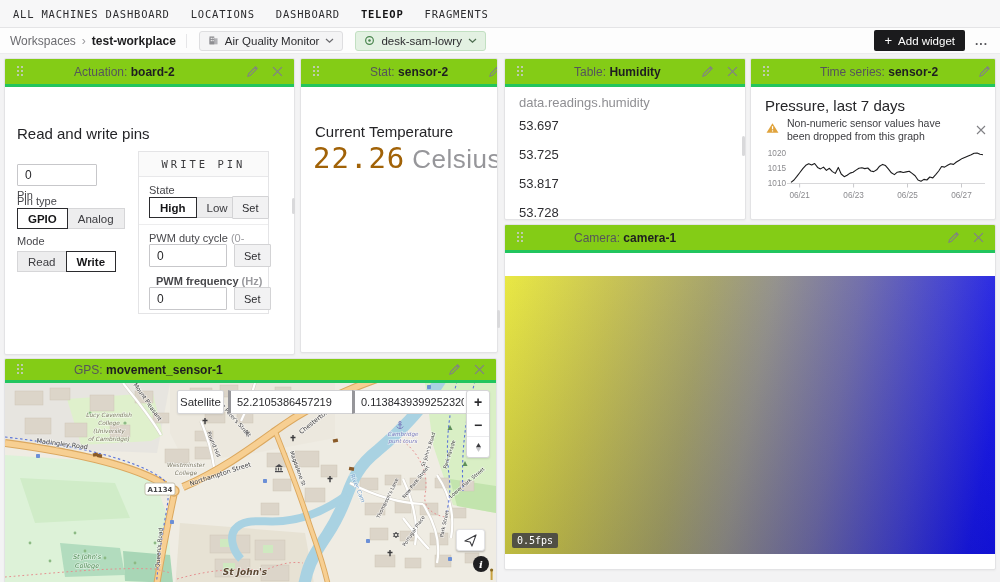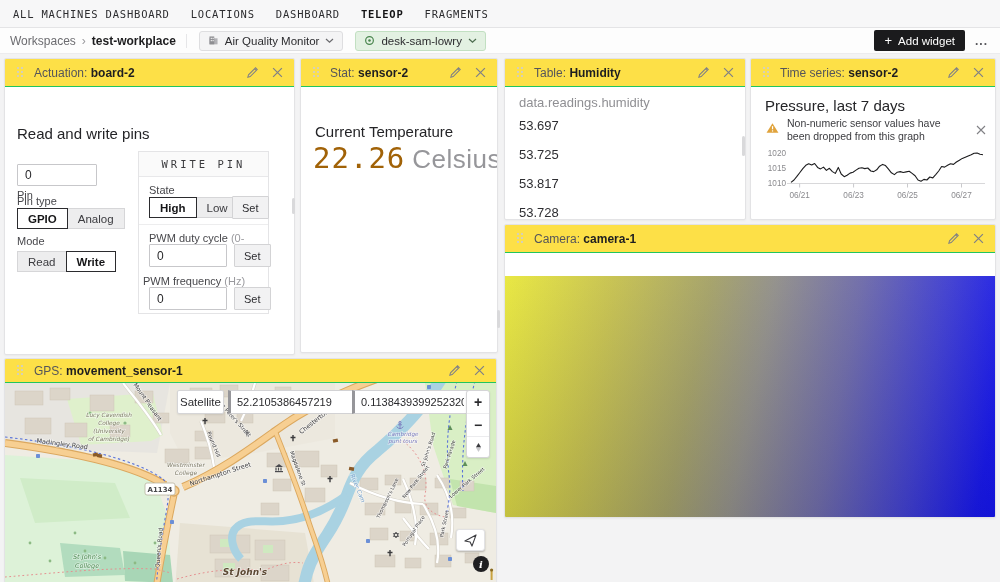--- a/index.html
+++ b/index.html
@@ -25,21 +25,21 @@
   .pill.gray { background:#f4f4f5; border:1px solid #dedee0; }
   .pill.green { background:#e3f1e2; border:1px solid #c2e0c2; }
   .add-widget { margin-left:auto; height:21px; background:#1b1b1d; color:#fff; border:none; border-radius:2px;
           display:flex; align-items:center; gap:6px; padding:0 10px; font-size:11.5px; cursor:pointer; }
   .add-plus { font-size:13px; line-height:1; }
   .more-btn { margin-left:10px; margin-right:2px; color:#55555a; font-size:12px; font-weight:700; letter-spacing:1px; cursor:pointer; }
 
   
   .w { position:absolute; background:#fff; border:1px solid #e3e3e5; border-radius:2px;
        box-shadow:0 1px 2px rgba(30,30,30,.04); overflow:hidden; }
-  .whead { height:28px; display:flex; align-items:center; padding:0 11px; border-bottom:1px solid #22c55e; background:#fde047; }
+  .whead { height:28px; display:flex; align-items:center; padding:0 11px; border-bottom:3px solid #22c55e; background:#84cc16;gap:40px; }
   .whead.slim { height:24px; }
   .wtitle { font-size:12px; color:#55555a; margin-left:10px; white-space:nowrap; }
   .wtitle b { color:#1e1e20; }
   .hicons { margin-left:auto; display:flex; gap:13px; align-items:center; }
   .hicon { cursor:pointer; display:flex; }
 
   .flabel { font-size:11px; color:#47474b; }
   .funit { color:#9a9a9e; }
   .inp { border:1px solid #c7c7ca; border-radius:1px; height:22px; font-family:"Liberation Sans",sans-serif;
          font-size:12px; padding:0 7px; color:#28282b; background:#fff; width:100%; }
@@ -223,21 +223,21 @@
         <div class="abs flabel" style="left:10px; top:32px;">State</div>
         <div class="abs seg" style="left:10px; top:45px;">
           <span class="opt on">High</span>
           <span class="opt">Low</span>
         </div>
         <button class="abs setbtn" style="left:93px; top:44px;">Set</button>
         <div class="wp-div"></div>
         <div class="abs flabel" style="left:10px; top:80px;"><span>PWM duty cycle</span> <span class="funit">(0-100%)</span></div>
         <input class="abs inp" style="left: 10px; top: 92px; width: 78px; height: 23px;" value="0">
         <button class="abs setbtn" style="left:95px; top:92px;">Set</button>
-        <div class="abs flabel" style="left:4px; top:123px;"><span>PWM frequency</span> <span class="funit">(Hz)</span></div>
+        <div class="abs flabel" style="left:17px; top:123px;font-weight:bold;"><span>PWM frequency</span> <span class="funit">(Hz)</span></div>
         <input class="abs inp" style="left: 10px; top: 135px; width: 78px; height: 23px;" value="0">
         <button class="abs setbtn" style="left:95px; top:135px;">Set</button>
       </div>
     </div>
   </div>
 
   <div class="w" style="left:300px; top:58px; width:198px; height:295px;">
     <div class="whead">
       <span><svg width="8" height="12" viewBox="0 0 8 12">
             <g fill="#cdcdd0">
@@ -354,21 +354,21 @@
           <text x="96.592" y="52.5" text-anchor="middle" class="ticktext">06/23</text>
           <line x1="150.54399999999998" x2="150.54399999999998" y1="38.5" y2="42.5" class="tickline"></line>
           <text x="150.54399999999998" y="52.5" text-anchor="middle" class="ticktext">06/25</text>
           <line x1="204.496" x2="204.496" y1="38.5" y2="42.5" class="tickline"></line>
           <text x="204.496" y="52.5" text-anchor="middle" class="ticktext">06/27</text>
         </g>
       <polyline id="ts-line" fill="none" stroke="#1b1b1d" stroke-width="1.1" stroke-linejoin="round" points="34.0,37.4 37.0,35.0 39.9,31.4 42.9,27.5 45.8,23.6 48.8,20.3 51.7,18.8 54.7,20.0 57.6,18.5 60.6,22.4 63.5,23.9 66.5,22.1 69.4,25.4 72.4,23.3 75.4,26.6 78.3,28.4 81.3,22.4 84.2,29.0 87.2,31.7 90.1,30.2 93.1,28.1 96.0,27.2 99.0,25.1 101.9,23.3 104.9,22.7 107.8,23.6 110.8,23.0 113.8,26.0 116.7,26.6 119.7,24.8 122.6,21.2 125.6,19.4 128.5,20.6 131.5,24.2 134.4,27.8 137.4,29.6 140.3,27.2 143.3,26.6 146.2,27.5 149.2,26.9 152.2,26.3 155.1,28.4 158.1,30.8 161.0,35.0 164.0,36.2 166.9,34.4 169.9,35.0 172.8,32.0 175.8,32.9 178.7,29.6 181.7,26.0 184.6,21.5 187.6,22.1 190.6,20.3 193.5,18.8 196.5,19.4 199.4,17.0 202.4,15.2 205.3,13.4 208.3,12.2 211.2,11.0 214.2,9.8 217.1,8.3 220.1,8.0 223.0,9.2 226.0,9.8"></polyline>
     </svg>
   </div>
 
-  <div class="w" style="left:504px; top:224px; width:492px; height:294px;">
+  <div class="w" style="left:504px; top:224px; width:492px; height:346px;">
     <div class="whead">
       <span><svg width="8" height="12" viewBox="0 0 8 12">
             <g fill="#cdcdd0">
               <circle cx="2" cy="2" r="1.1"></circle>
               <circle cx="6" cy="2" r="1.1"></circle>
               <circle cx="2" cy="6" r="1.1"></circle>
               <circle cx="6" cy="6" r="1.1"></circle>
               <circle cx="2" cy="10" r="1.1"></circle>
               <circle cx="6" cy="10" r="1.1"></circle>
             </g>

